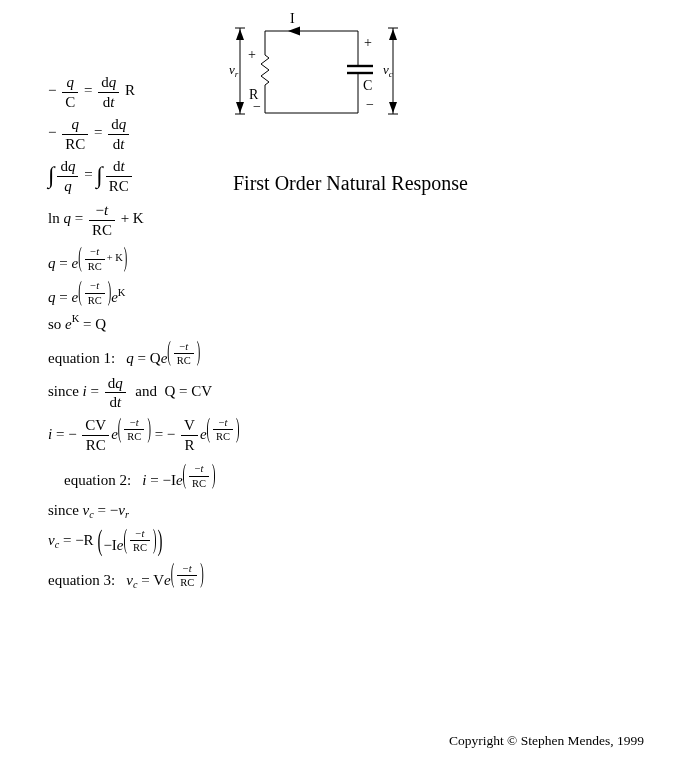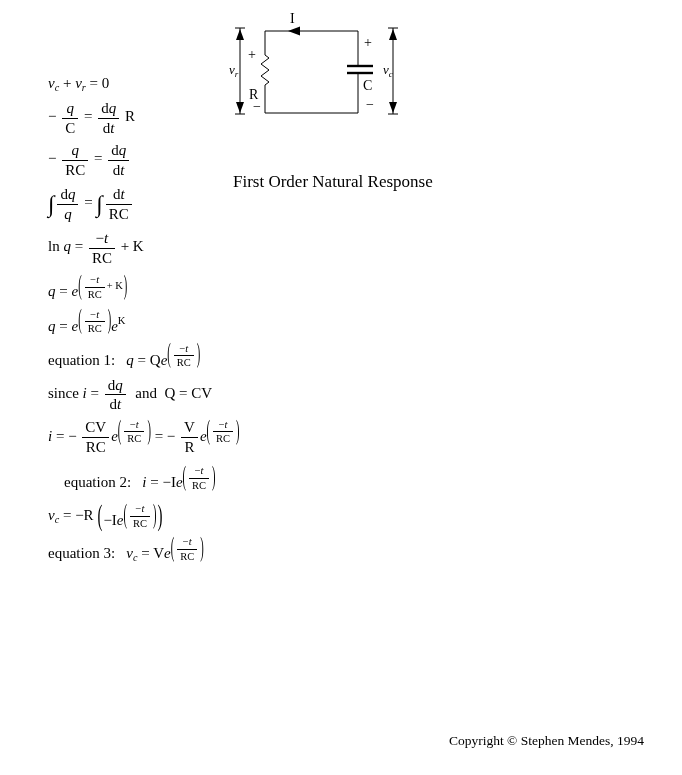--- a/index.html
+++ b/index.html
@@ -31,21 +31,21 @@
   .fd{display:block;padding:1px 3px 0 3px;}
   .integral{font-size:155%;vertical-align:middle;line-height:1;padding-right:1px;}
   .pgroup{display:inline-flex;align-items:center;vertical-align:middle;}
   .pr{display:inline-block;line-height:1;transform-origin:50% 50%;}
   .pc{display:inline-block;line-height:1.25;padding:0 1px;}
   
   .circuit{position:absolute;left:226px;top:8px;}
   .circuit text{font-family:"Liberation Serif","DejaVu Serif",serif;fill:#000;stroke:none;}
   .vlabel{font-style:italic;}
   
-  .caption{position:absolute;left:233px;top:172px;font-size:17px;}
+  .caption{position:absolute;left:233px;top:172px;font-size:20px;}
   .copyright{position:absolute;right:38px;top:733px;font-size:13.5px;}
 </style>
 </head>
 <body>
 
 <svg class="circuit" width="200" height="118" viewBox="0 0 200 118">
 
   <line x1="39" y1="23" x2="132" y2="23" stroke="#000"></line>
   <line x1="39" y1="105" x2="132" y2="105" stroke="#000"></line>
   <line x1="39" y1="23" x2="39" y2="47" stroke="#000"></line>
@@ -83,28 +83,29 @@
   <text x="27" y="103" font-size="14">−</text>
   <text x="138" y="39" font-size="14">+</text>
   <text x="157" y="66" font-size="13" class="vlabel"><tspan>v</tspan><tspan dy="3" font-size="9">c</tspan></text>
   <text x="137" y="82" font-size="14">C</text>
   <text x="140" y="101" font-size="14">−</text>
 </svg>
 
 <div class="caption">First Order Natural Response</div>
 
 <div class="equations" id="equations">
-    <span class="eqline"><span class="it">v</span><span class="sb">c</span><span class="rm"> + </span><span class="it">v</span><span class="sb">r</span><span class="rm"> = 0</span></span>
     <span class="eqline"><span class="rm">− </span><span class="frac"><span class="fn"><span class="it">q</span></span><span class="fd"><span class="rm">C</span></span></span><span class="rm"> = </span><span class="frac"><span class="fn"><span class="rm">d</span><span class="it">q</span></span><span class="fd"><span class="rm">d</span><span class="it">t</span></span></span><span class="rm"> R</span></span>
     <span class="eqline"><span class="rm">− </span><span class="frac"><span class="fn"><span class="it">q</span></span><span class="fd"><span class="rm">RC</span></span></span><span class="rm"> = </span><span class="frac"><span class="fn"><span class="rm">d</span><span class="it">q</span></span><span class="fd"><span class="rm">d</span><span class="it">t</span></span></span></span>
     <span class="eqline"><span class="integral">∫</span><span class="frac"><span class="fn"><span class="rm">d</span><span class="it">q</span></span><span class="fd"><span class="it">q</span></span></span><span class="rm"> = </span><span class="integral">∫</span><span class="frac"><span class="fn"><span class="rm">d</span><span class="it">t</span></span><span class="fd"><span class="rm">RC</span></span></span></span>
     <span class="eqline"><span class="rm">ln </span><span class="it">q</span><span class="rm"> = </span><span class="frac"><span class="fn"><span class="rm">−</span><span class="it">t</span></span><span class="fd"><span class="rm">RC</span></span></span><span class="rm"> + K</span></span>
     <span class="eqline"><span class="it">q</span><span class="rm"> = </span><span class="it">e</span><span class="sp"><span class="pgroup"><span class="pr" style="transform: scaleY(2.55);">(</span><span class="pc"><span class="frac"><span class="fn"><span class="rm">−</span><span class="it">t</span></span><span class="fd"><span class="rm">RC</span></span></span><span class="rm">+ K</span></span><span class="pr" style="transform: scaleY(2.55);">)</span></span></span></span>
     <span class="eqline"><span class="it">q</span><span class="rm"> = </span><span class="it">e</span><span class="sp"><span class="pgroup"><span class="pr" style="transform: scaleY(2.55);">(</span><span class="pc"><span class="frac"><span class="fn"><span class="rm">−</span><span class="it">t</span></span><span class="fd"><span class="rm">RC</span></span></span></span><span class="pr" style="transform: scaleY(2.55);">)</span></span></span><span class="it">e</span><span class="sp"><span class="rm">K</span></span></span>
+    <span class="eqline"><span class="rm">so </span><span class="it">e</span><span class="sp"><span class="rm">K</span></span><span class="rm"> = Q</span></span>
     <span class="eqline"><span class="rm">equation 1:   </span><span class="it">q</span><span class="rm"> = Q</span><span class="it">e</span><span class="sp"><span class="pgroup"><span class="pr" style="transform: scaleY(2.55);">(</span><span class="pc"><span class="frac"><span class="fn"><span class="rm">−</span><span class="it">t</span></span><span class="fd"><span class="rm">RC</span></span></span></span><span class="pr" style="transform: scaleY(2.55);">)</span></span></span></span>
     <span class="eqline"><span class="rm">since </span><span class="it">i</span><span class="rm"> = </span><span class="frac"><span class="fn"><span class="rm">d</span><span class="it">q</span></span><span class="fd"><span class="rm">d</span><span class="it">t</span></span></span><span class="rm">  and  Q = CV</span></span>
     <span class="eqline"><span class="it">i</span><span class="rm"> = − </span><span class="frac"><span class="fn"><span class="rm">CV</span></span><span class="fd"><span class="rm">RC</span></span></span><span class="it">e</span><span class="sp"><span class="pgroup"><span class="pr" style="transform: scaleY(2.55);">(</span><span class="pc"><span class="frac"><span class="fn"><span class="rm">−</span><span class="it">t</span></span><span class="fd"><span class="rm">RC</span></span></span></span><span class="pr" style="transform: scaleY(2.55);">)</span></span></span><span class="rm"> = − </span><span class="frac"><span class="fn"><span class="rm">V</span></span><span class="fd"><span class="rm">R</span></span></span><span class="it">e</span><span class="sp"><span class="pgroup"><span class="pr" style="transform: scaleY(2.55);">(</span><span class="pc"><span class="frac"><span class="fn"><span class="rm">−</span><span class="it">t</span></span><span class="fd"><span class="rm">RC</span></span></span></span><span class="pr" style="transform: scaleY(2.55);">)</span></span></span></span>
     <span class="eqline"><span class="rm">equation 2:   </span><span class="it">i</span><span class="rm"> = −I</span><span class="it">e</span><span class="sp"><span class="pgroup"><span class="pr" style="transform: scaleY(2.55);">(</span><span class="pc"><span class="frac"><span class="fn"><span class="rm">−</span><span class="it">t</span></span><span class="fd"><span class="rm">RC</span></span></span></span><span class="pr" style="transform: scaleY(2.55);">)</span></span></span></span>
+    <span class="eqline"><span class="rm">since </span><span class="it">v</span><span class="sb">c</span><span class="rm"> = −</span><span class="it">v</span><span class="sb">r</span></span>
     <span class="eqline"><span class="it">v</span><span class="sb">c</span><span class="rm"> = −R </span><span class="pgroup"><span class="pr" style="transform: scaleY(1.94);">(</span><span class="pc"><span class="rm">−I</span><span class="it">e</span><span class="sp"><span class="pgroup"><span class="pr" style="transform: scaleY(2.55);">(</span><span class="pc"><span class="frac"><span class="fn"><span class="rm">−</span><span class="it">t</span></span><span class="fd"><span class="rm">RC</span></span></span></span><span class="pr" style="transform: scaleY(2.55);">)</span></span></span></span><span class="pr" style="transform: scaleY(1.94);">)</span></span></span>
     <span class="eqline"><span class="rm">equation 3:   </span><span class="it">v</span><span class="sb">c</span><span class="rm"> = V</span><span class="it">e</span><span class="sp"><span class="pgroup"><span class="pr" style="transform: scaleY(2.55);">(</span><span class="pc"><span class="frac"><span class="fn"><span class="rm">−</span><span class="it">t</span></span><span class="fd"><span class="rm">RC</span></span></span></span><span class="pr" style="transform: scaleY(2.55);">)</span></span></span></span>
   </div>
 
-<div class="copyright">Copyright © Stephen Mendes, 1994</div>
+<div class="copyright">Copyright © Stephen Mendes, 1999</div>
 
 </body></html>

